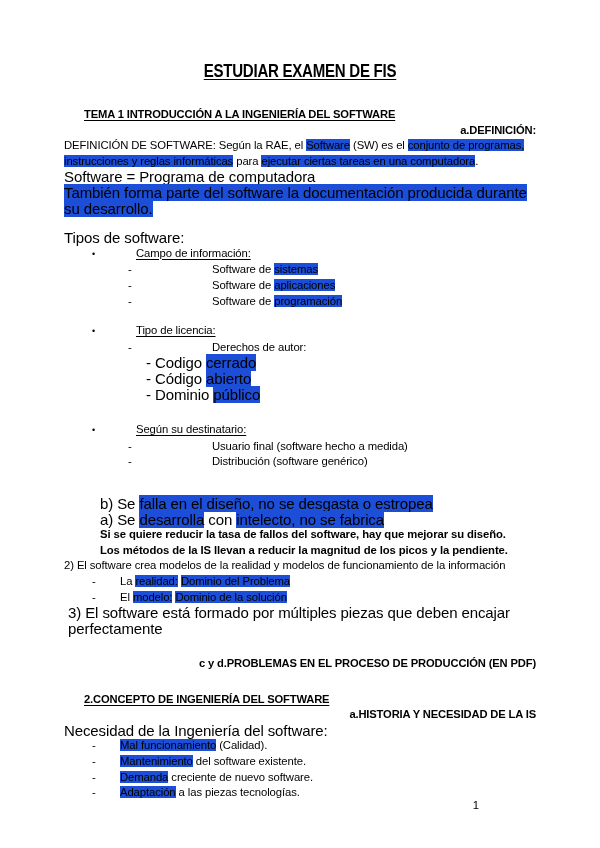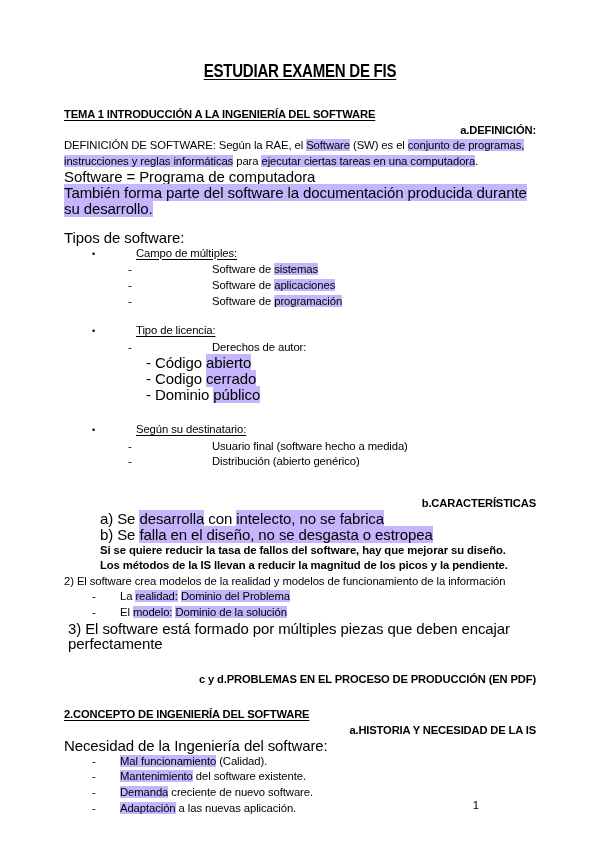--- a/index.html
+++ b/index.html
@@ -44,20 +44,21 @@
   }
   
   .h-sec {
     font-size: 11.2px;
     font-weight: bold;
     text-decoration: underline;
     text-underline-offset: 1.5px;
     letter-spacing: -0.15px;
     line-height: 15.5px;
     white-space: nowrap;
+    margin-left: 20px;
   }
   .h-sub {
     font-size: 11.2px;
     font-weight: bold;
     letter-spacing: -0.15px;
     line-height: 15.5px;
     white-space: nowrap;
     text-align: right;
   }
   
@@ -71,21 +72,21 @@
     line-height: 15.6px;
     letter-spacing: -0.1px;
     width: 462px;
   }
   .gap-md { height: 14px; }
   .gap-lg { height: 20px; }
   .gap-xl { height: 26px; }
 
   
   .hl {
-    background-color: #c4b5fd;
+    background-color: #1d4ed8;
   }
   .u { text-decoration: underline; text-underline-offset: 1.5px; }
 
   
   .row {
     display: flex;
     align-items: baseline;
     font-size: 11.3px;
     line-height: 15.6px;
     letter-spacing: -0.1px;
@@ -129,21 +130,21 @@
     </div>
     <div class="p">Software = Programa de computadora</div>
     <div class="p"><span class="hl">También forma parte del software la documentación producida durante su desarrollo.</span></div>
 
     <div class="gap-md"></div>
 
     <div class="p">Tipos de software:</div>
 
     <div class="row lvl-bullet">
       <span class="mark">•</span>
-      <span class="txt u">Campo de múltiples:</span>
+      <span class="txt u">Campo de información:</span>
     </div>
     <div class="row lvl-dash">
       <span class="mark">-</span>
       <span class="txt"><span>Software de </span><span class="hl">sistemas</span></span>
     </div>
     <div class="row lvl-dash">
       <span class="mark">-</span>
       <span class="txt"><span>Software de </span><span class="hl">aplicaciones</span></span>
     </div>
     <div class="row lvl-dash">
@@ -154,44 +155,43 @@
     <div class="gap-md"></div>
 
     <div class="row lvl-bullet">
       <span class="mark">•</span>
       <span class="txt u">Tipo de licencia:</span>
     </div>
     <div class="row lvl-dash">
       <span class="mark">-</span>
       <span class="txt">Derechos de autor:</span>
     </div>
+    <div class="p lvl-inner"><span>- Codigo </span><span class="hl">cerrado</span></div>
     <div class="p lvl-inner"><span>-  Código </span><span class="hl">abierto</span></div>
-    <div class="p lvl-inner"><span>- Codigo </span><span class="hl">cerrado</span></div>
     <div class="p lvl-inner"><span>- Dominio </span><span class="hl">público</span></div>
 
     <div class="gap-lg"></div>
 
     <div class="row lvl-bullet">
       <span class="mark">•</span>
       <span class="txt u">Según su destinatario:</span>
     </div>
     <div class="row lvl-dash">
       <span class="mark">-</span>
       <span class="txt">Usuario final (software hecho a medida)</span>
     </div>
     <div class="row lvl-dash">
       <span class="mark">-</span>
-      <span class="txt">Distribución (abierto genérico)</span>
+      <span class="txt">Distribución (software genérico)</span>
     </div>
 
     <div class="gap-xl"></div>
 
-    <div class="h-sub">b.CARACTERÍSTICAS</div>
+    <div class="p lvl-abc"><span>b) Se </span><span class="hl">falla en el diseño, no se desgasta o estropea</span></div>
     <div class="p lvl-abc"><span>a) Se </span><span class="hl">desarrolla</span><span> con </span><span class="hl">intelecto, no se fabrica</span></div>
-    <div class="p lvl-abc"><span>b) Se </span><span class="hl">falla en el diseño, no se desgasta o estropea</span></div>
     <div class="p-wrap lvl-cont" style="width:426px">Si se quiere reducir la tasa de fallos del software, hay que mejorar su diseño. Los métodos de la IS llevan a reducir la magnitud de los picos y la pendiente.</div>
     <div class="p-wrap">2) El software crea modelos de la realidad y modelos de funcionamiento de la información</div>
     <div class="row lvl-dash2">
       <span class="mark">-</span>
       <span class="txt"><span>La </span><span class="hl">realidad:</span><span> </span><span class="hl">Dominio del Problema</span></span>
     </div>
     <div class="row lvl-dash2">
       <span class="mark">-</span>
       <span class="txt"><span>El </span><span class="hl">modelo:</span><span> </span><span class="hl">Dominio de la solución</span></span>
     </div>
@@ -214,19 +214,19 @@
     <div class="row lvl-dash2">
       <span class="mark">-</span>
       <span class="txt"><span class="hl">Mantenimiento</span><span> del software existente.</span></span>
     </div>
     <div class="row lvl-dash2">
       <span class="mark">-</span>
       <span class="txt"><span class="hl">Demanda</span><span> creciente de nuevo software.</span></span>
     </div>
     <div class="row lvl-dash2">
       <span class="mark">-</span>
-      <span class="txt"><span class="hl">Adaptación</span><span> a las nuevas aplicación.</span></span>
+      <span class="txt"><span class="hl">Adaptación</span><span> a las piezas tecnologías.</span></span>
     </div>
 
   </div>
 
   <div class="page-num">1</div>
 </div>
 
 </body></html>

